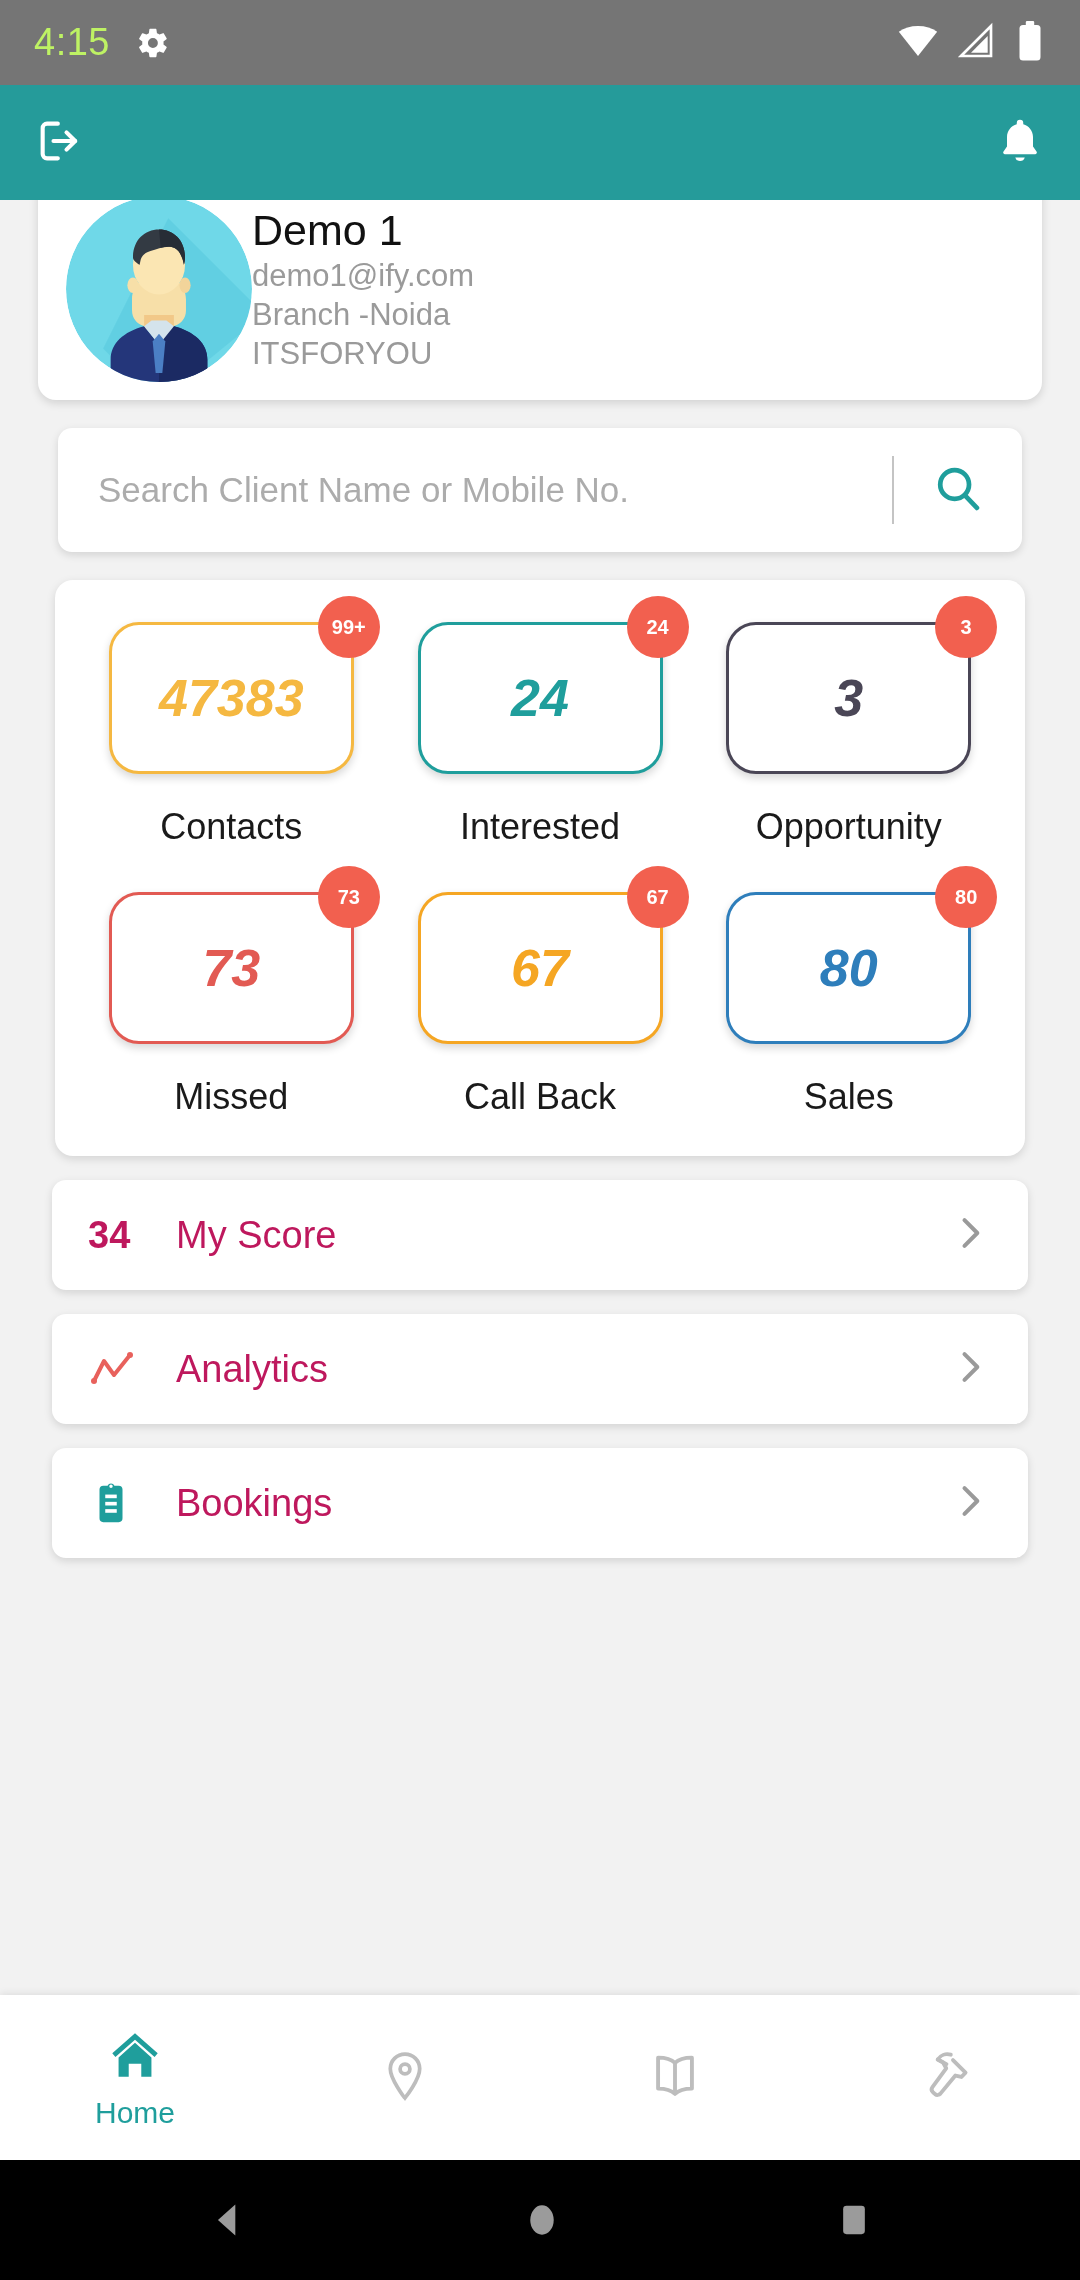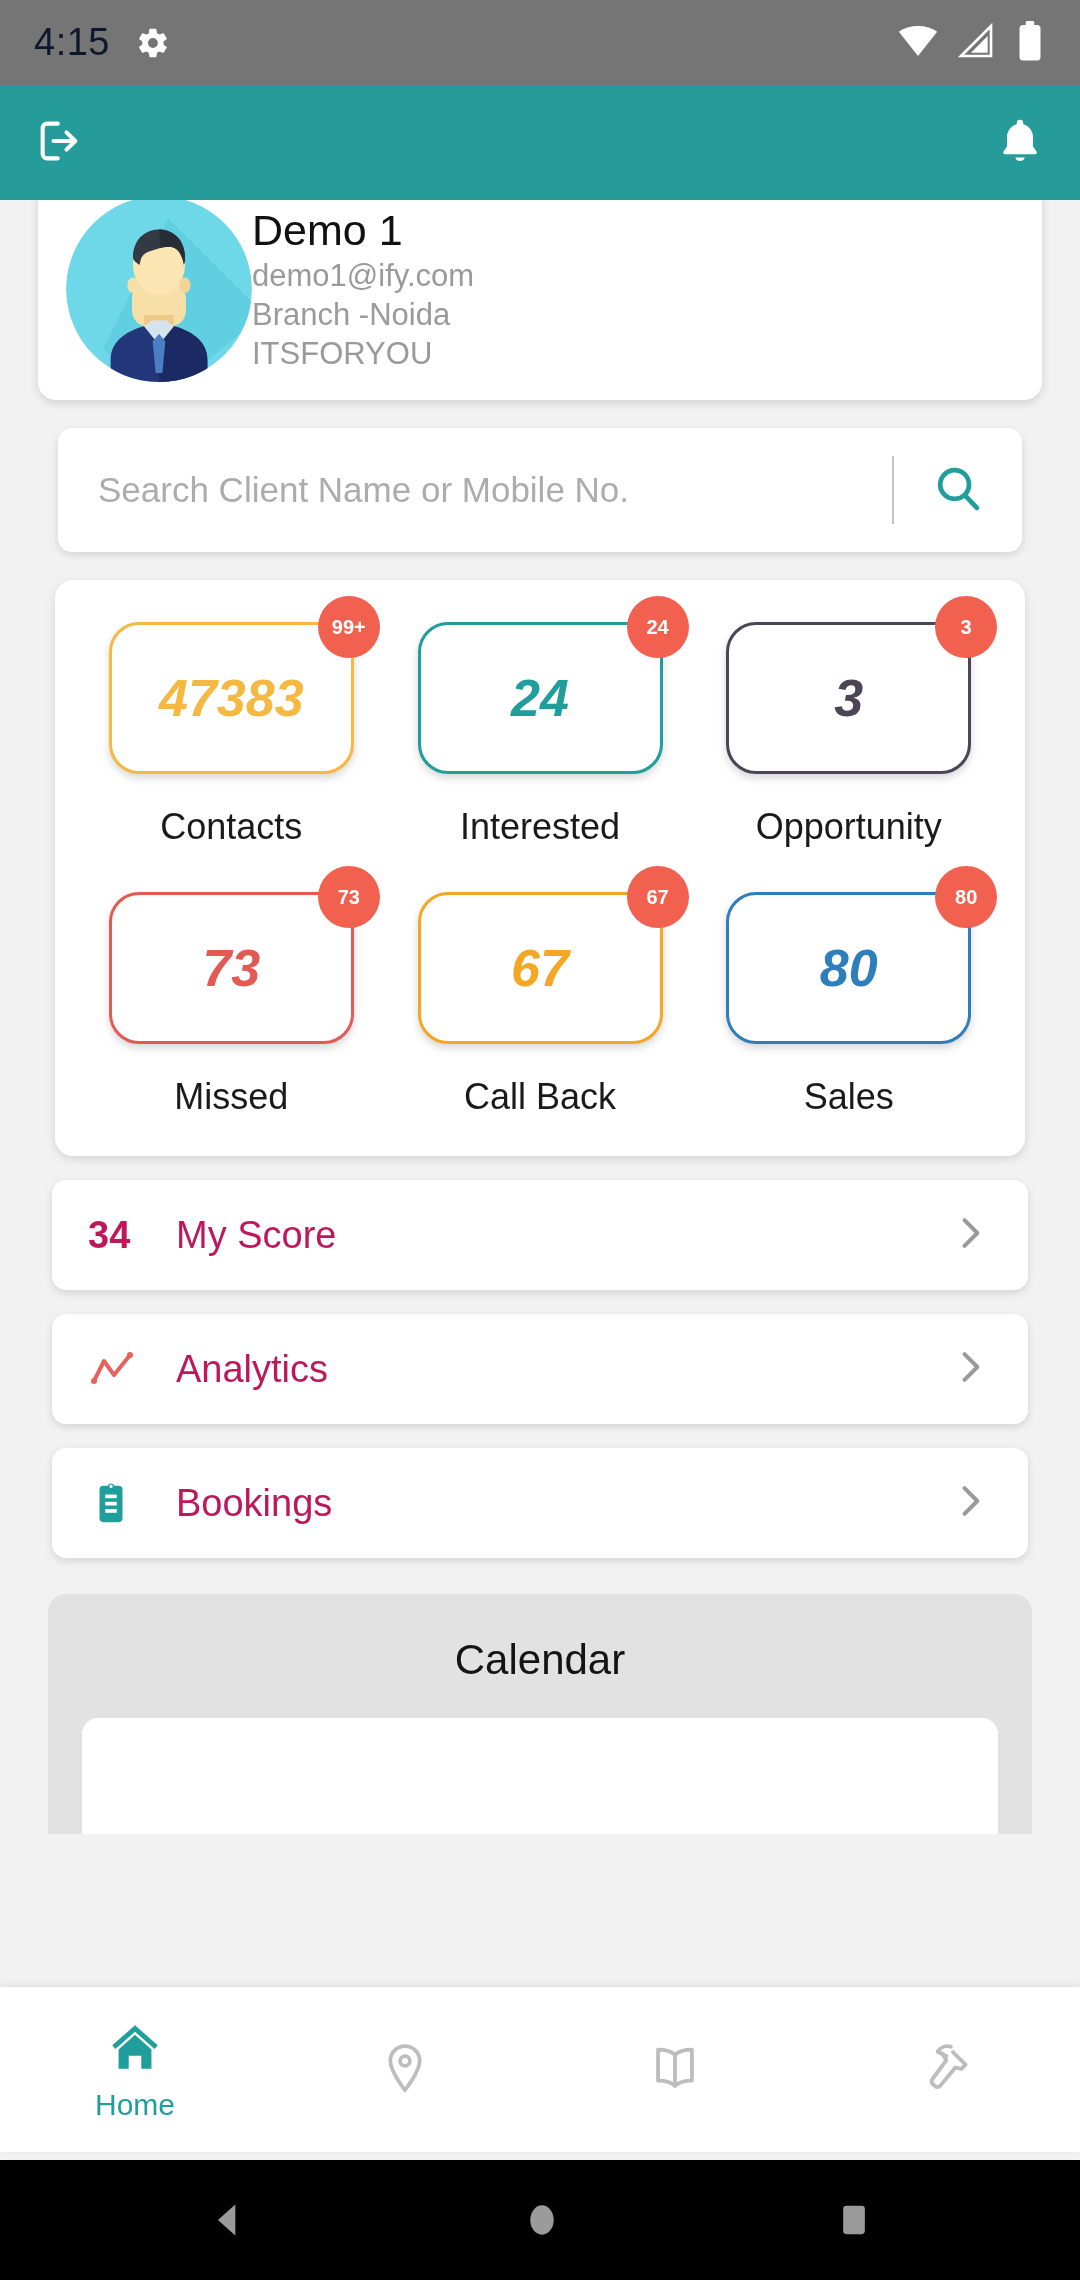--- a/index.html
+++ b/index.html
@@ -10,21 +10,21 @@
     overflow:hidden;
     position:relative;
   }
 
   
   .statusbar{
     height:85px; background:#757575; width:100%;
     display:flex; align-items:center; padding:0 34px;
     position:relative;
   }
-  .sb-time{ color:#0f172a; font-size:38px; letter-spacing:.5px; }
+  .sb-time{ color:#bef264; font-size:38px; letter-spacing:.5px; }
   .sb-gear{ margin-left:26px; display:flex; align-items:center; }
   .sb-right{ margin-left:auto; display:flex; align-items:center; gap:18px; }
 
   
   .appbar{
     height:115px; background:#259B9A; width:100%;
     display:flex; align-items:center; justify-content:space-between;
     padding:0 34px;
   }
 
@@ -121,21 +121,21 @@
     height:240px; overflow:hidden;
   }
   .cal-title{ text-align:center; font-size:42px; color:#141414; }
   .cal-inner{
     margin:34px 34px 0 34px; background:#fff;
     border-radius:16px 16px 0 0; height:120px;
   }
 
   
   .bottomnav{
-    position:absolute; left:0; right:0; bottom:128px; height:165px;
+    position:absolute; left:0; right:0; bottom:120px; height:165px;
     background:#fff; display:flex; align-items:center;
     box-shadow:0 -2px 7px rgba(0,0,0,.08);
   }
   .nav-item{
     flex:1; display:flex; flex-direction:column;
     align-items:center; justify-content:center; gap:8px; height:100%;
     cursor:pointer;
   }
   .nav-label{ font-size:30px; color:#1F9E9C; }
 
@@ -335,24 +335,20 @@
       </svg>
     </span>
     <span class="row-label">Bookings</span>
     <span class="row-chev">
       <svg width="44" height="44" viewBox="0 0 24 24" fill="none" stroke="#9A9A9A" stroke-width="2.2" stroke-linecap="round" stroke-linejoin="round">
         <polyline points="9 5 16 12 9 19"></polyline>
       </svg>
     </span>
   </div>
 
-  <div class="calendar-card">
-    <div class="cal-title">Calendar</div>
-    <div class="cal-inner"></div>
-  </div>
 
 </div>
 
 <div class="bottomnav">
   <div class="nav-item">
     <span>
       <svg width="58" height="58" viewBox="0 0 24 24" fill="#1F9E9C">
         <path d="M12 3 2.6 11.3l1.3 1.5L12 5.7l8.1 7.1 1.3-1.5L12 3z"></path>
         <path d="M5.2 13v8h4.2v-5.4h5.2V21h4.2v-8L12 6.9 5.2 13z"></path>
       </svg>

